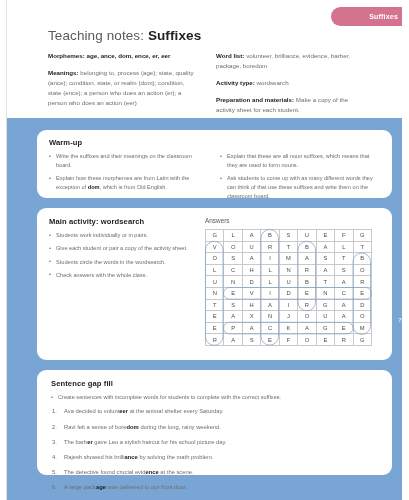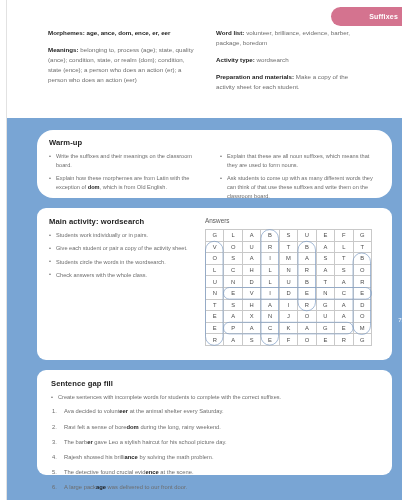--- a/index.html
+++ b/index.html
@@ -95,21 +95,20 @@
     color: #1d1d1d;
     margin-bottom: 5px;
     letter-spacing: 0.1px;
   }
 
   
   #warmup {
     left: 37px; top: 130px;
     width: 355px; height: 68px;
     padding: 8px 12px 6px 12px;
-    border-radius: 16px;
   }
   .two-col {
     display: flex;
     gap: 16px;
   }
   .col { width: 155px; }
   ul.bul { list-style: none; }
   ul.bul li {
     position: relative;
     font-size: 5.6px;
@@ -221,20 +220,23 @@
 
 <div id="page">
 
   <div class="rail-left"></div>
 
   <div class="tab">
     <span>Suffixes</span>
   </div>
 
   <div class="header">
+    <div class="title">
+      <span>Teaching notes: </span><b>Suffixes</b>
+    </div>
     <div class="header-cols">
       <div class="hcol">
         <div class="hpara">
           <b>Morphemes:</b>
           <span class="mor">age, ance, dom, ence, er, eer</span>
         </div>
         <div class="hpara">
           <b>Meanings:</b>
           <span>belonging to, process (age); state, quality (ance); condition, state, or realm (dom); condition, state (ence); a person who does an action (er); a person who does an action (eer)</span>
         </div>

